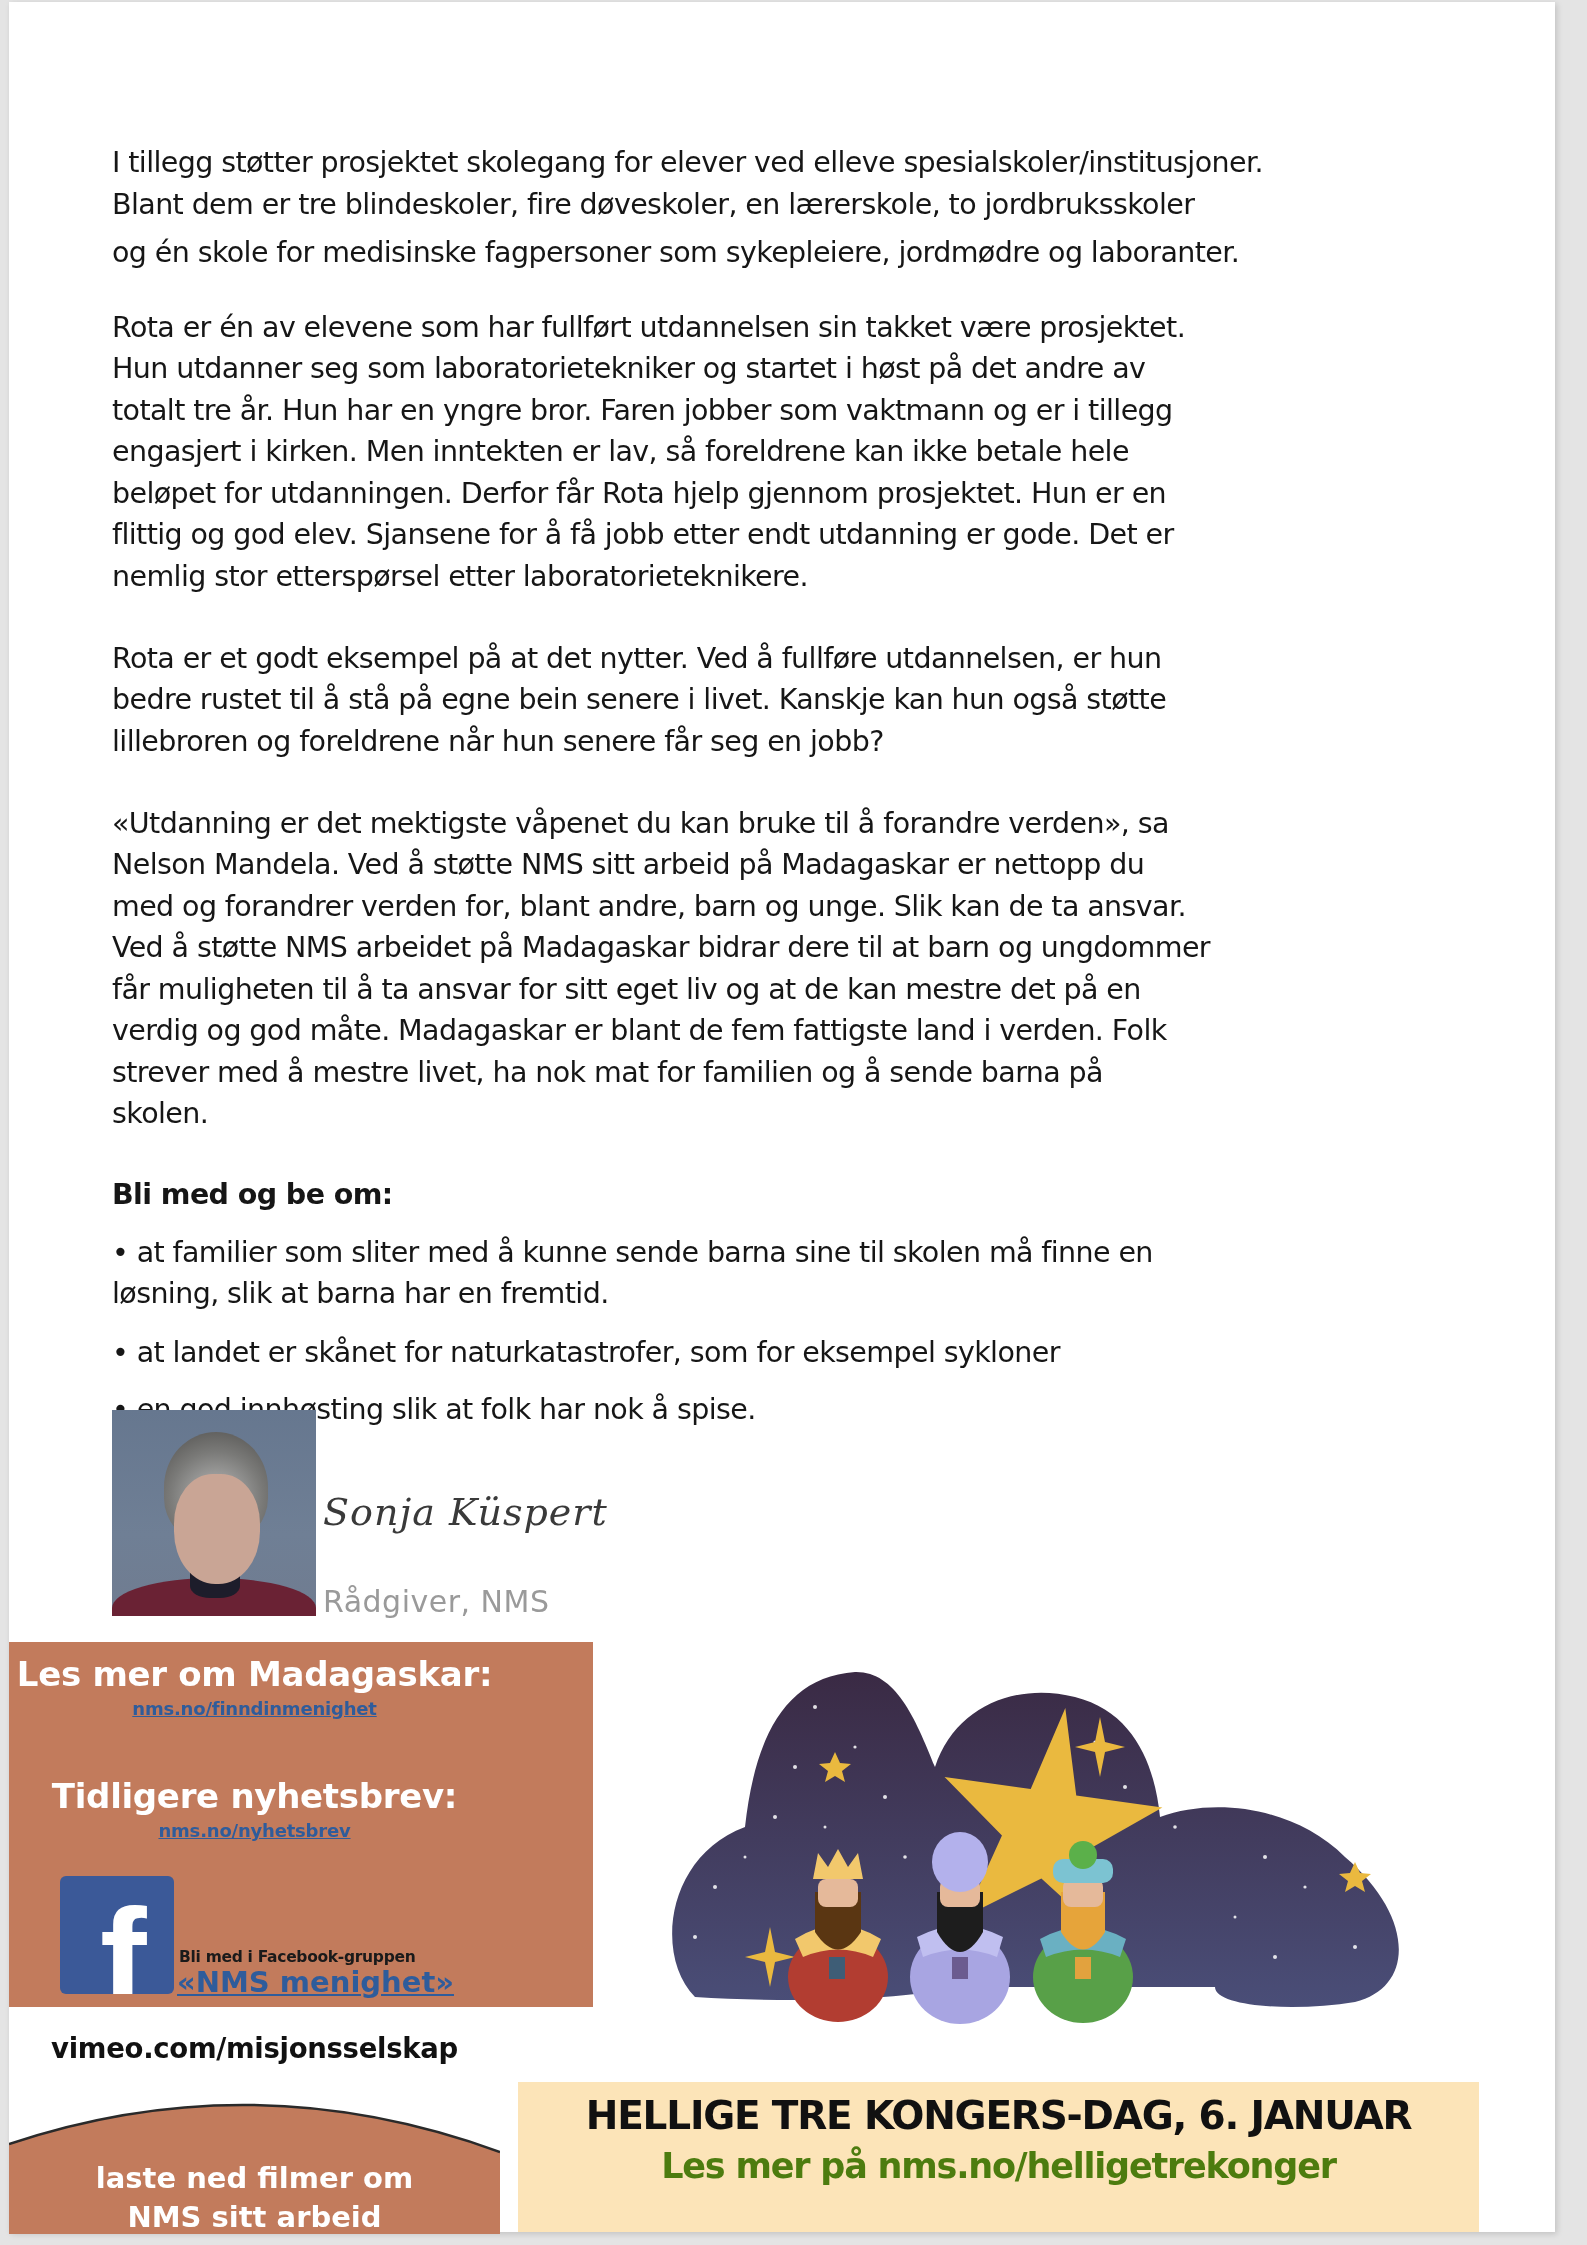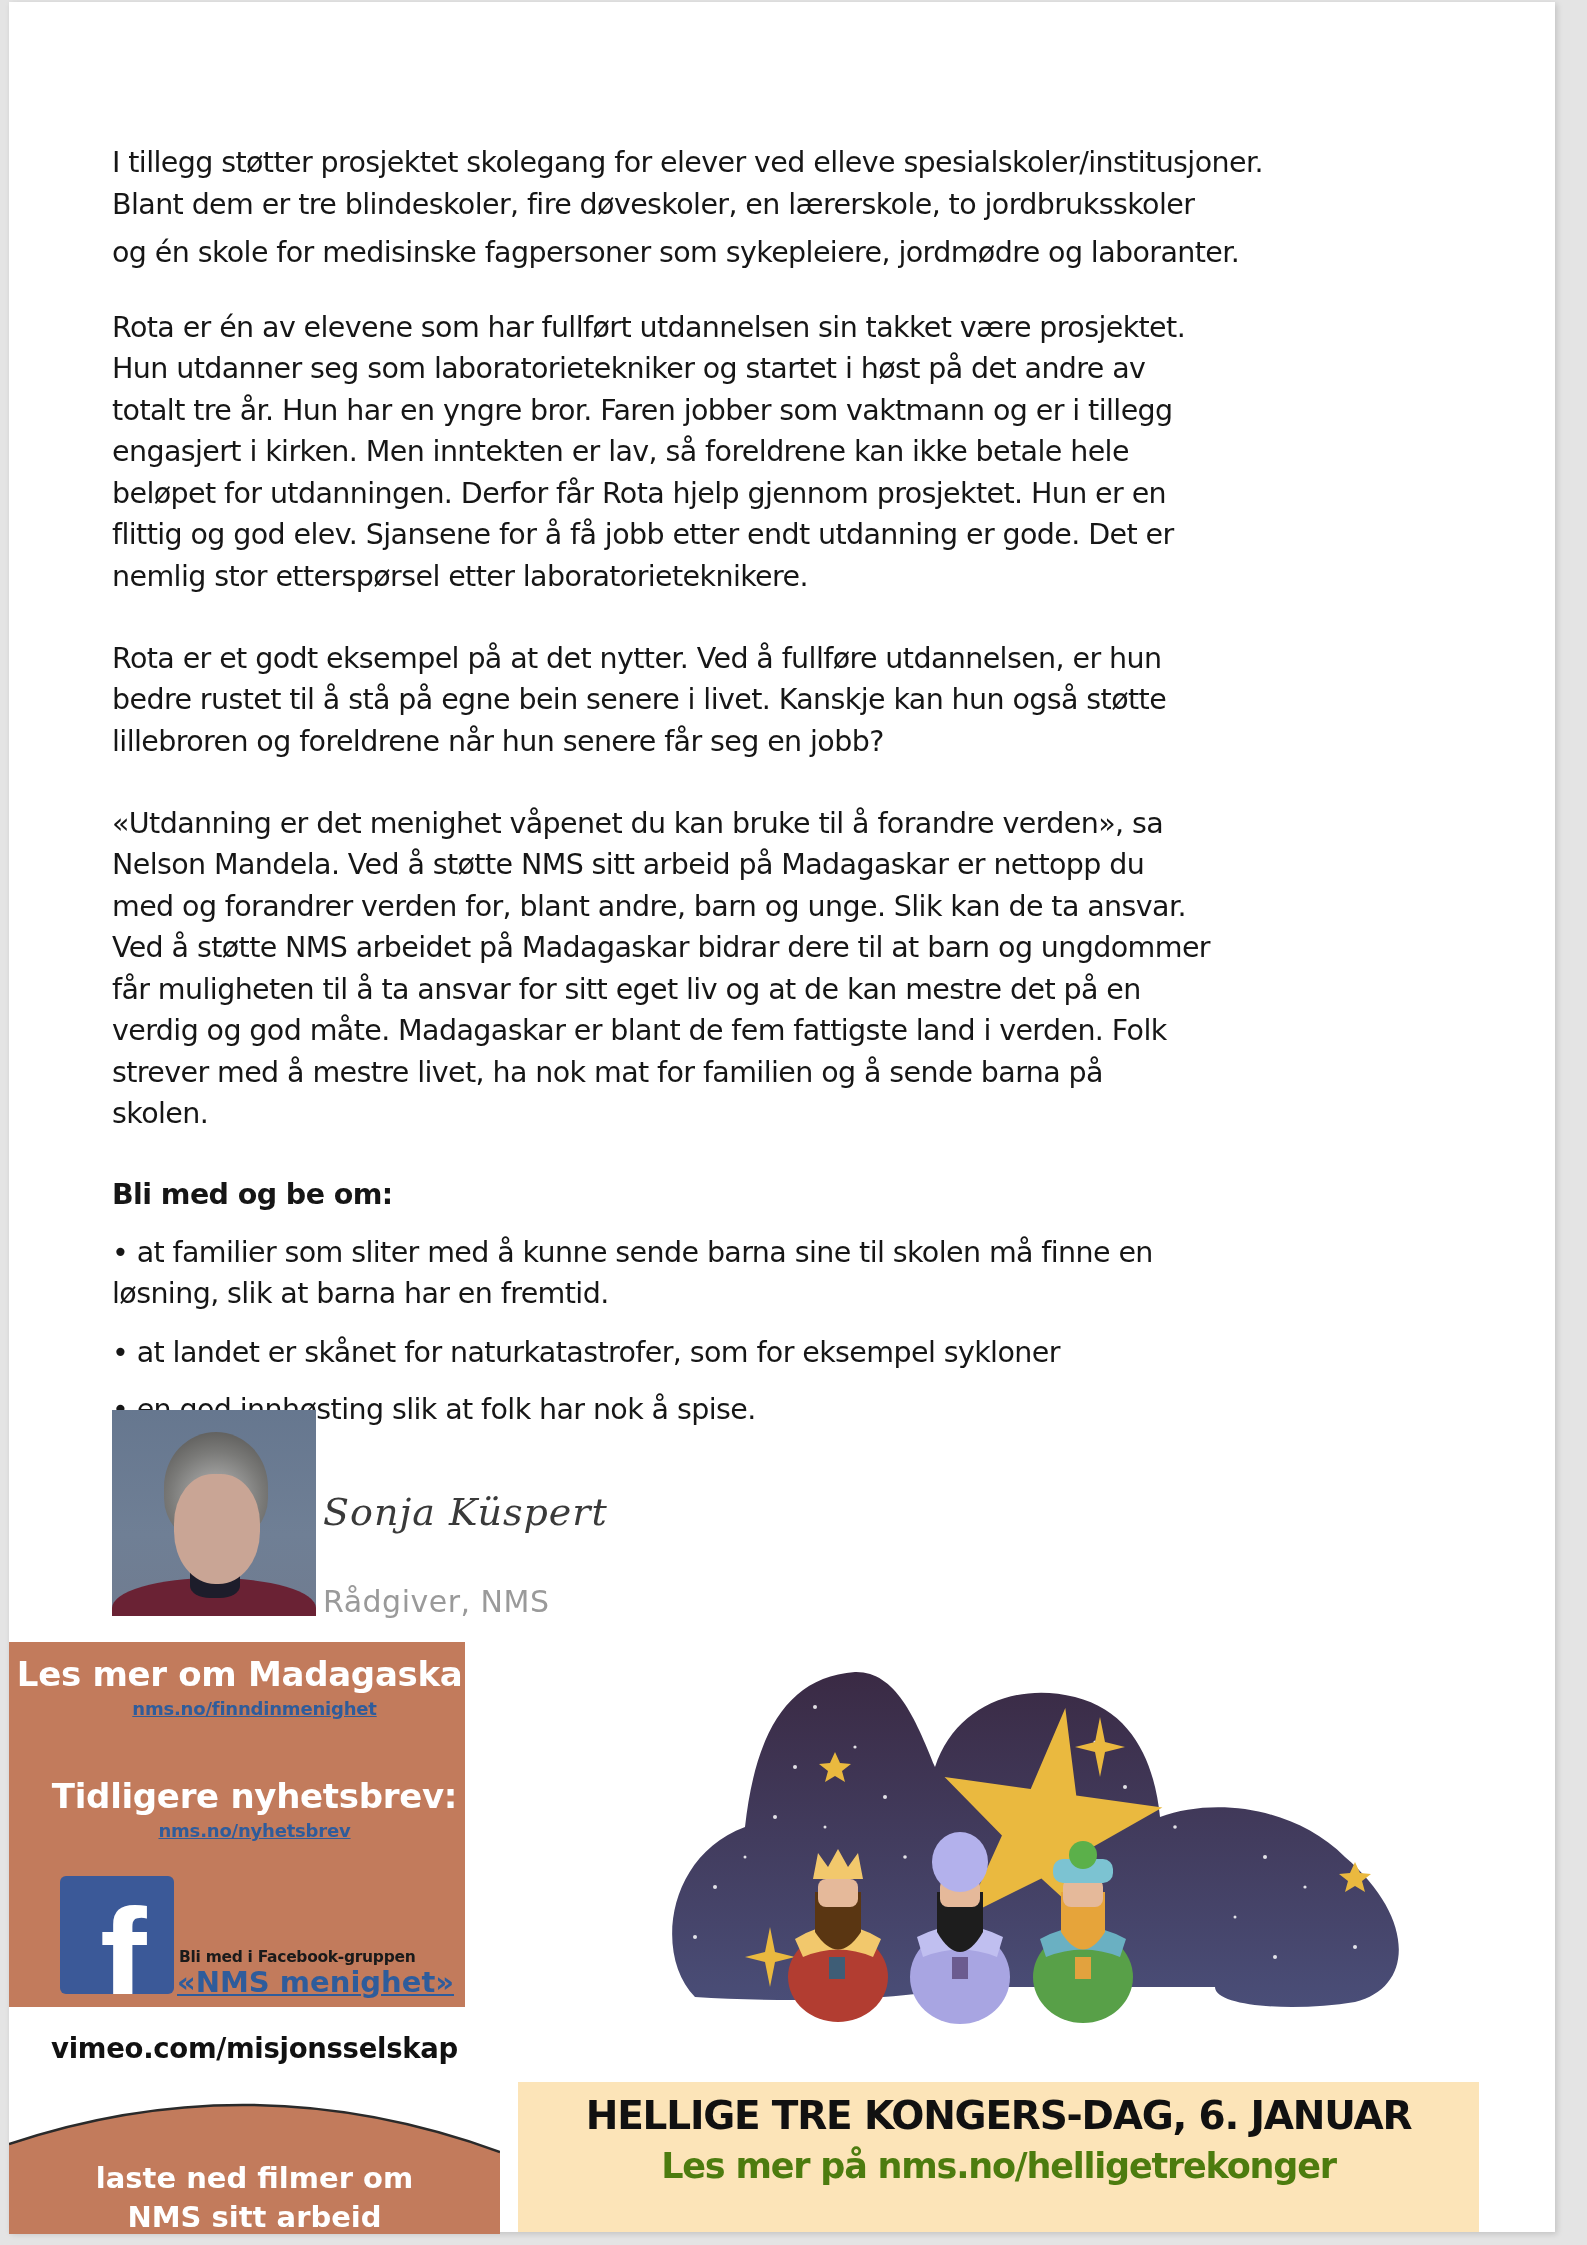--- a/index.html
+++ b/index.html
@@ -31,21 +31,21 @@
     background:#6a2234; }
   .photo .neck { position:absolute; left:78px; top:158px; width:50px; height:30px; background:#1d1d2b; border-radius:0 0 40% 40%; }
   .sig-name {
     position:absolute; left:314px; top:1488px; font-family:"DejaVu Serif", serif; font-style:italic;
     font-size:38px; color:#3a3a3a; letter-spacing:1px; font-weight:normal;
   }
   .sig-role {
     position:absolute; left:314px; top:1582px; font-size:30px; color:#9a9a9a; letter-spacing:0.5px;
   }
   .side-panel {
-    position:absolute; left:0px; top:1640px; width:456px; height:365px; background:#c27b5c;
+    position:absolute; left:0px; top:1640px; width:584px; height:365px; background:#c27b5c;
   }
   .side-title {
     position:absolute; left:0; width:491px; text-align:center; color:#ffffff; font-weight:bold;
     font-size:34px; letter-spacing:-0.3px;
   }
   .side-link {
     position:absolute; left:0; width:491px; text-align:center; color:#2f5c9b; font-weight:bold;
     font-size:18px; text-decoration:underline; letter-spacing:-0.2px;
   }
   .fb-icon {
@@ -103,21 +103,21 @@
     <div class="line" style="top:520px">nemlig stor etterspørsel etter laboratorieteknikere.</div>
   </div>
 
   <div>
     <div class="line" style="top:602px">Rota er et godt eksempel på at det nytter. Ved å fullføre utdannelsen, er hun</div>
     <div class="line" style="top:643px">bedre rustet til å stå på egne bein senere i livet. Kanskje kan hun også støtte</div>
     <div class="line" style="top:685px">lillebroren og foreldrene når hun senere får seg en jobb?</div>
   </div>
 
   <div>
-    <div class="line" style="top:767px">«Utdanning er det menighet våpenet du kan bruke til å forandre verden», sa</div>
+    <div class="line" style="top:767px">«Utdanning er det mektigste våpenet du kan bruke til å forandre verden», sa</div>
     <div class="line" style="top:808px">Nelson Mandela. Ved å støtte NMS sitt arbeid på Madagaskar er nettopp du</div>
     <div class="line" style="top:850px">med og forandrer verden for, blant andre, barn og unge. Slik kan de ta ansvar.</div>
     <div class="line" style="top:891px">Ved å støtte NMS arbeidet på Madagaskar bidrar dere til at barn og ungdommer</div>
     <div class="line" style="top:933px">får muligheten til å ta ansvar for sitt eget liv og at de kan mestre det på en</div>
     <div class="line" style="top:974px">verdig og god måte. Madagaskar er blant de fem fattigste land i verden. Folk</div>
     <div class="line" style="top:1016px">strever med å mestre livet, ha nok mat for familien og å sende barna på</div>
     <div class="line" style="top:1057px">skolen.</div>
   </div>
 
   <div class="line bold" style="top:1138px">Bli med og be om:</div>

